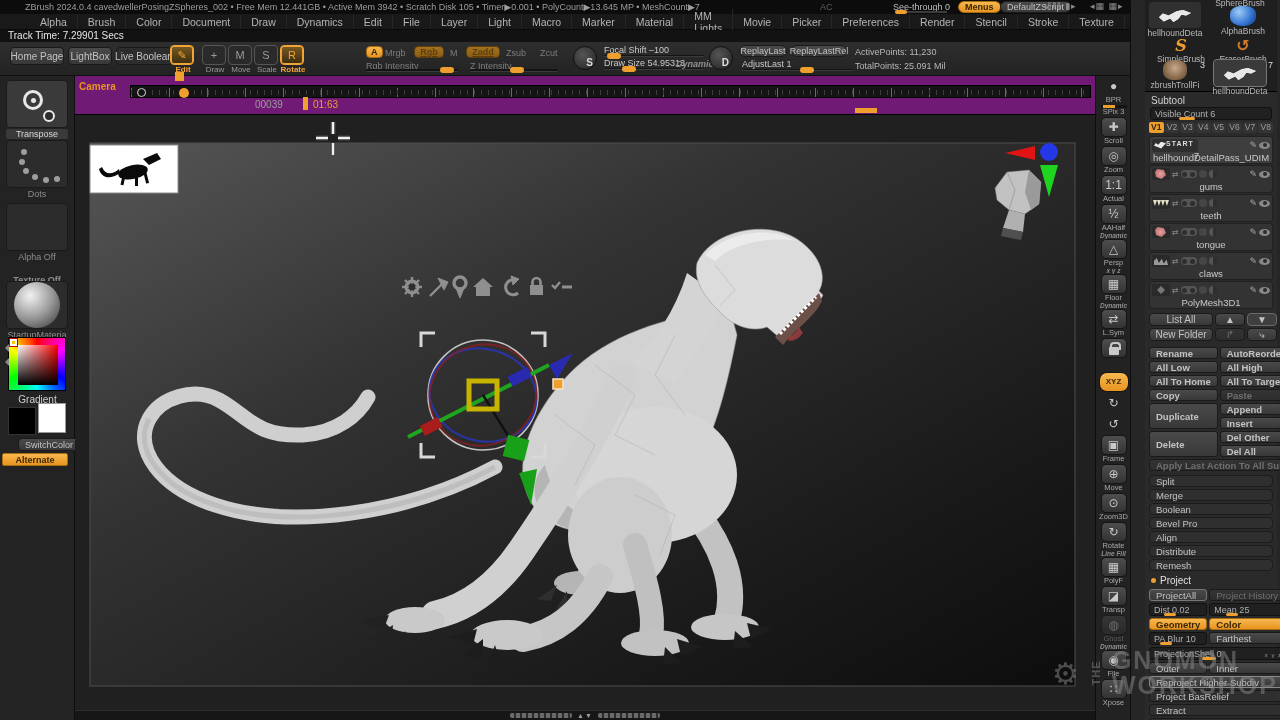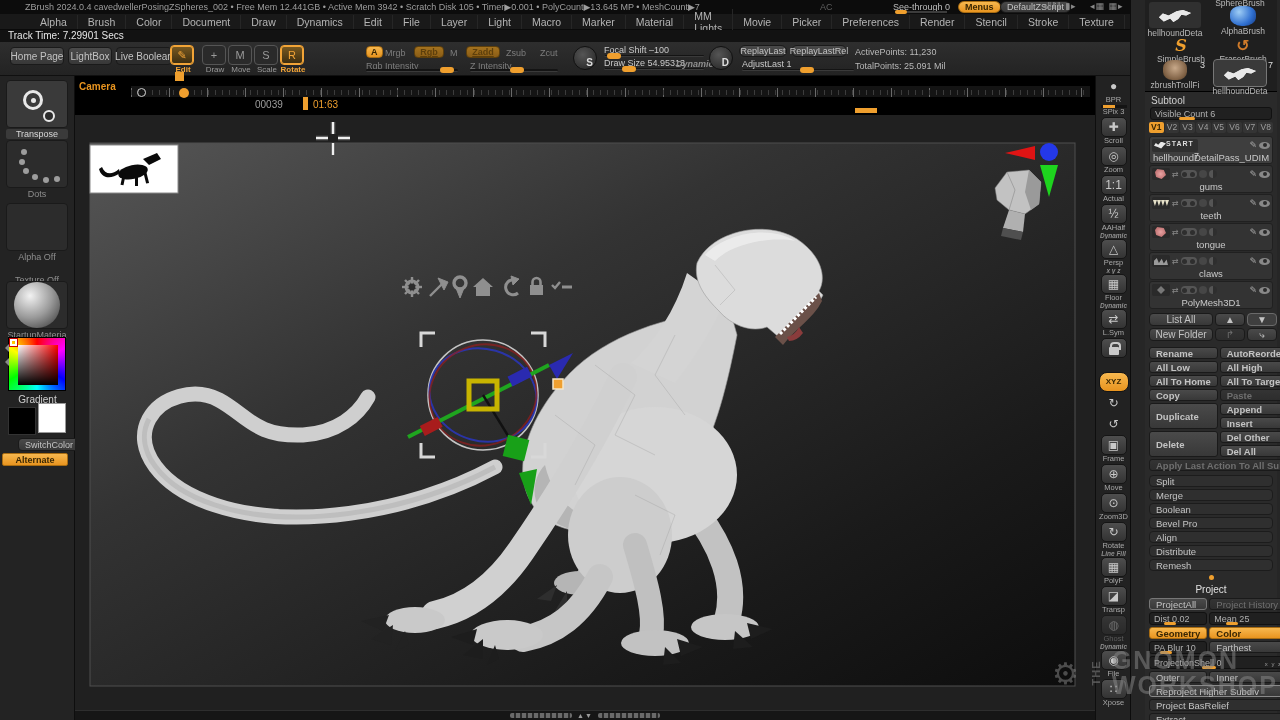--- a/index.html
+++ b/index.html
@@ -45,21 +45,21 @@
   .mode-item.active .mode-box { border-color:#f2a437; color:#f2a437; background:linear-gradient(#7a5a20,#3a2c10); box-shadow:0 0 0 1px #f2a437 inset; }
   .mode-item.active .mode-label { color:#f2a437; font-weight:bold; }
   #brush-circle { position:absolute; left:303px; top:44px; width:26px; height:26px; border:2px solid #f2a437; border-radius:6px; background:#3a2c10; display:flex; align-items:center; justify-content:center;}
   #brush-circle i { display:block; width:16px; height:16px; border:2px solid #f2a437; border-radius:50%; }
   #mat-sphere { position:absolute; left:333px; top:43px; width:28px; height:28px; border-radius:50%;
       background:radial-gradient(circle at 35% 30%, #f0f0f0, #8a8a8a 45%, #2a2a2a 90%); border:1px solid #111;}
   .tiny-label { font-size:9px; color:#7d7d7d; position:absolute; white-space:nowrap;}
   .stroke-icon { position:absolute; width:24px; height:24px; border-radius:50%; background:radial-gradient(circle at 40% 35%,#555,#222); border:1px solid #111; color:#ddd; font-size:10px; display:flex; align-items:flex-end; justify-content:flex-end; padding:1px 3px; font-weight:bold;}
 
   
-  #timeline { position:absolute; left:75px; top:76px; width:1020px; height:39px; background:#000000; border-bottom:1px solid #000; }
+  #timeline { position:absolute; left:75px; top:76px; width:1020px; height:39px; background:#701a75; border-bottom:1px solid #000; }
   #tl-camera { position:absolute; left:4px; top:5px; color:#e8941f; font-size:10px; font-weight:bold; }
   #tl-track { position:absolute; left:55px; top:9px; right:4px; height:13px; background:#141414; border:1px solid #000;
      background-image:repeating-linear-gradient(to right, #3c3c3c 0 1px, transparent 1px 7px), repeating-linear-gradient(to right, #6a6a6a 0 1px, transparent 1px 38px); background-size:100% 5px,100% 9px; background-repeat:no-repeat; background-position:0 4px, 0 2px;}
   #tl-startdot { position:absolute; left:6px; top:2px; width:9px; height:9px; border:1.5px solid #cfcfcf; border-radius:50%; }
   #tl-playdot { position:absolute; left:48px; top:2px; width:10px; height:10px; background:#ef9f2e; border-radius:50%; }
   #tl-frame { position:absolute; left:180px; top:23px; font-size:10px; color:#9d9d9d; }
   #tl-cursor { position:absolute; left:228px; top:21px; width:5px; height:13px; background:#ef9f2e; }
   #tl-time { position:absolute; left:238px; top:23px; font-size:10px; color:#ef9f2e; }
   #tl-topmark { position:absolute; left:100px; top:-4px; width:9px; height:9px; background:#ef9f2e; }
   #tl-rightbar { position:absolute; left:780px; top:32px; width:22px; height:5px; background:#ef9f2e; }
@@ -160,21 +160,21 @@
   #st-controls { display:grid; grid-template-columns:64px 30px 30px; gap:2px; padding:2px 4px;}
   #st-buttons { display:grid; grid-template-columns:1fr 1fr; gap:2px; padding:4px 4px; grid-auto-flow:row dense;font-weight:bold;}
   #st-buttons .btn { height:12px; font-size:9.5px; justify-content:flex-start; border-radius:3px;}
   #st-buttons .btn.span2 { grid-row:span 2; height:auto; }
   #st-buttons .btn.full { grid-column:1 / -1; }
   .ops-list .btn { display:flex; width:124px; margin:0 4px 2px; height:12px; font-size:9.5px; justify-content:flex-start; background:#2f2f2f; border-color:#1c1c1c;}
   #project-grid { display:grid; grid-template-columns:1fr 1fr; gap:2px; padding:2px 4px;}
   #project-grid .btn { height:12px; font-size:9.5px; justify-content:flex-start; border-radius:3px;}
   #project-grid .full { grid-column:1/-1; }
   #project-grid .rp-slider { margin:0; }
-  .proj-header { display:flex; align-items:center; gap:4px; font-size:10px; color:#e0e0e0; padding:2px 6px 1px;flex-direction:column;}
+  .proj-header { display:flex; align-items:center; gap:4px; font-size:10px; color:#e0e0e0; padding:2px 6px 1px;}
   .proj-header i { width:5px; height:5px; background:#ef9f2e; border-radius:50%; }
   .xyz-mini { position:absolute; right:2px; top:1px; font-size:6px; color:#999; letter-spacing:1px;}
 
   
   #watermark { position:absolute; left:1052px; top:648px; z-index:50; opacity:.5; color:#8a8a8a; pointer-events:none; display:flex; align-items:center; gap:4px;}
   #wm-the { transform:rotate(-90deg); font-size:11px; font-weight:bold; letter-spacing:1px;}
   #wm-lines { font-size:25px; font-weight:bold; letter-spacing:2px; line-height:24px; font-family:"DejaVu Sans",sans-serif;}
   #wm-logo { font-size:30px; }
 
   
@@ -340,21 +340,21 @@
         <span style="left:25px;top:33px;"></span>
           <span style="left:36px;top:36px;"></span>
           <span style="left:47px;top:35px;"></span>
       </span>
       <span class="lb-label">Dots</span>
     </div>
     <div class="lb-item" style="top:127px;">
       <span class="lb-box"></span>
       <span class="lb-label">Alpha Off</span>
     </div>
-    <div class="lb-item" style="top:190px;">
+    <div class="lb-item" style="top:190px;font-weight:bold;">
       <span class="lb-box" style="height:8px;background:none;border:none;"></span>
       <span class="lb-label">Texture Off</span>
     </div>
     <div class="lb-item" style="top:205px;">
       <span class="lb-box">
         <span style="width:46px;height:46px;border-radius:50%;background:radial-gradient(circle at 35% 30%,#f2f2f2,#9a9a9a 50%,#3a3a3a 95%);"></span>
       </span>
       <span class="lb-label">StartupMateria</span>
     </div>
     <div id="lb-colorpicker">

